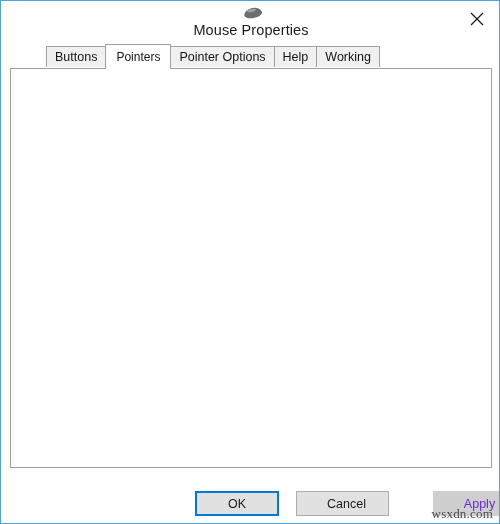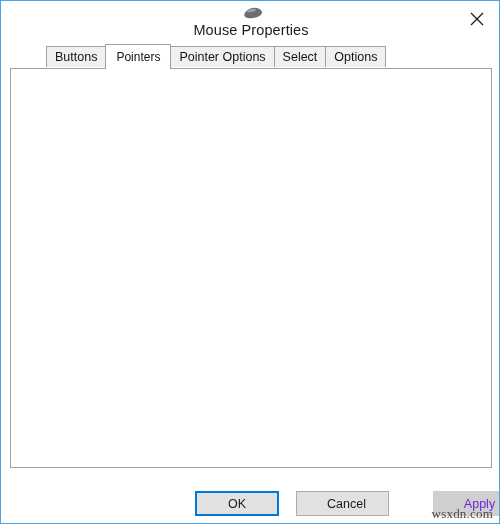--- a/index.html
+++ b/index.html
@@ -286,22 +286,22 @@
   </div>
 
   <div id="tabpage">
     <div id="tabpage-mask"></div>
   </div>
 
   <div id="tabstrip">
     <div class="tab">Buttons</div>
     <div class="tab active">Pointers</div>
     <div class="tab">Pointer Options</div>
-    <div class="tab">Select</div>
-    <div class="tab">Options</div>
+    <div class="tab">Help</div>
+    <div class="tab">Working</div>
   </div>
 
   <div id="scheme-group">
     <div id="scheme-legend">Scheme</div>
   </div>
 
   <div id="scheme-select">
     <div id="scheme-select-value">Windows Default (system scheme)</div>
     <div id="scheme-select-arrow">
       <svg width="12" height="8" viewBox="0 0 12 8">

